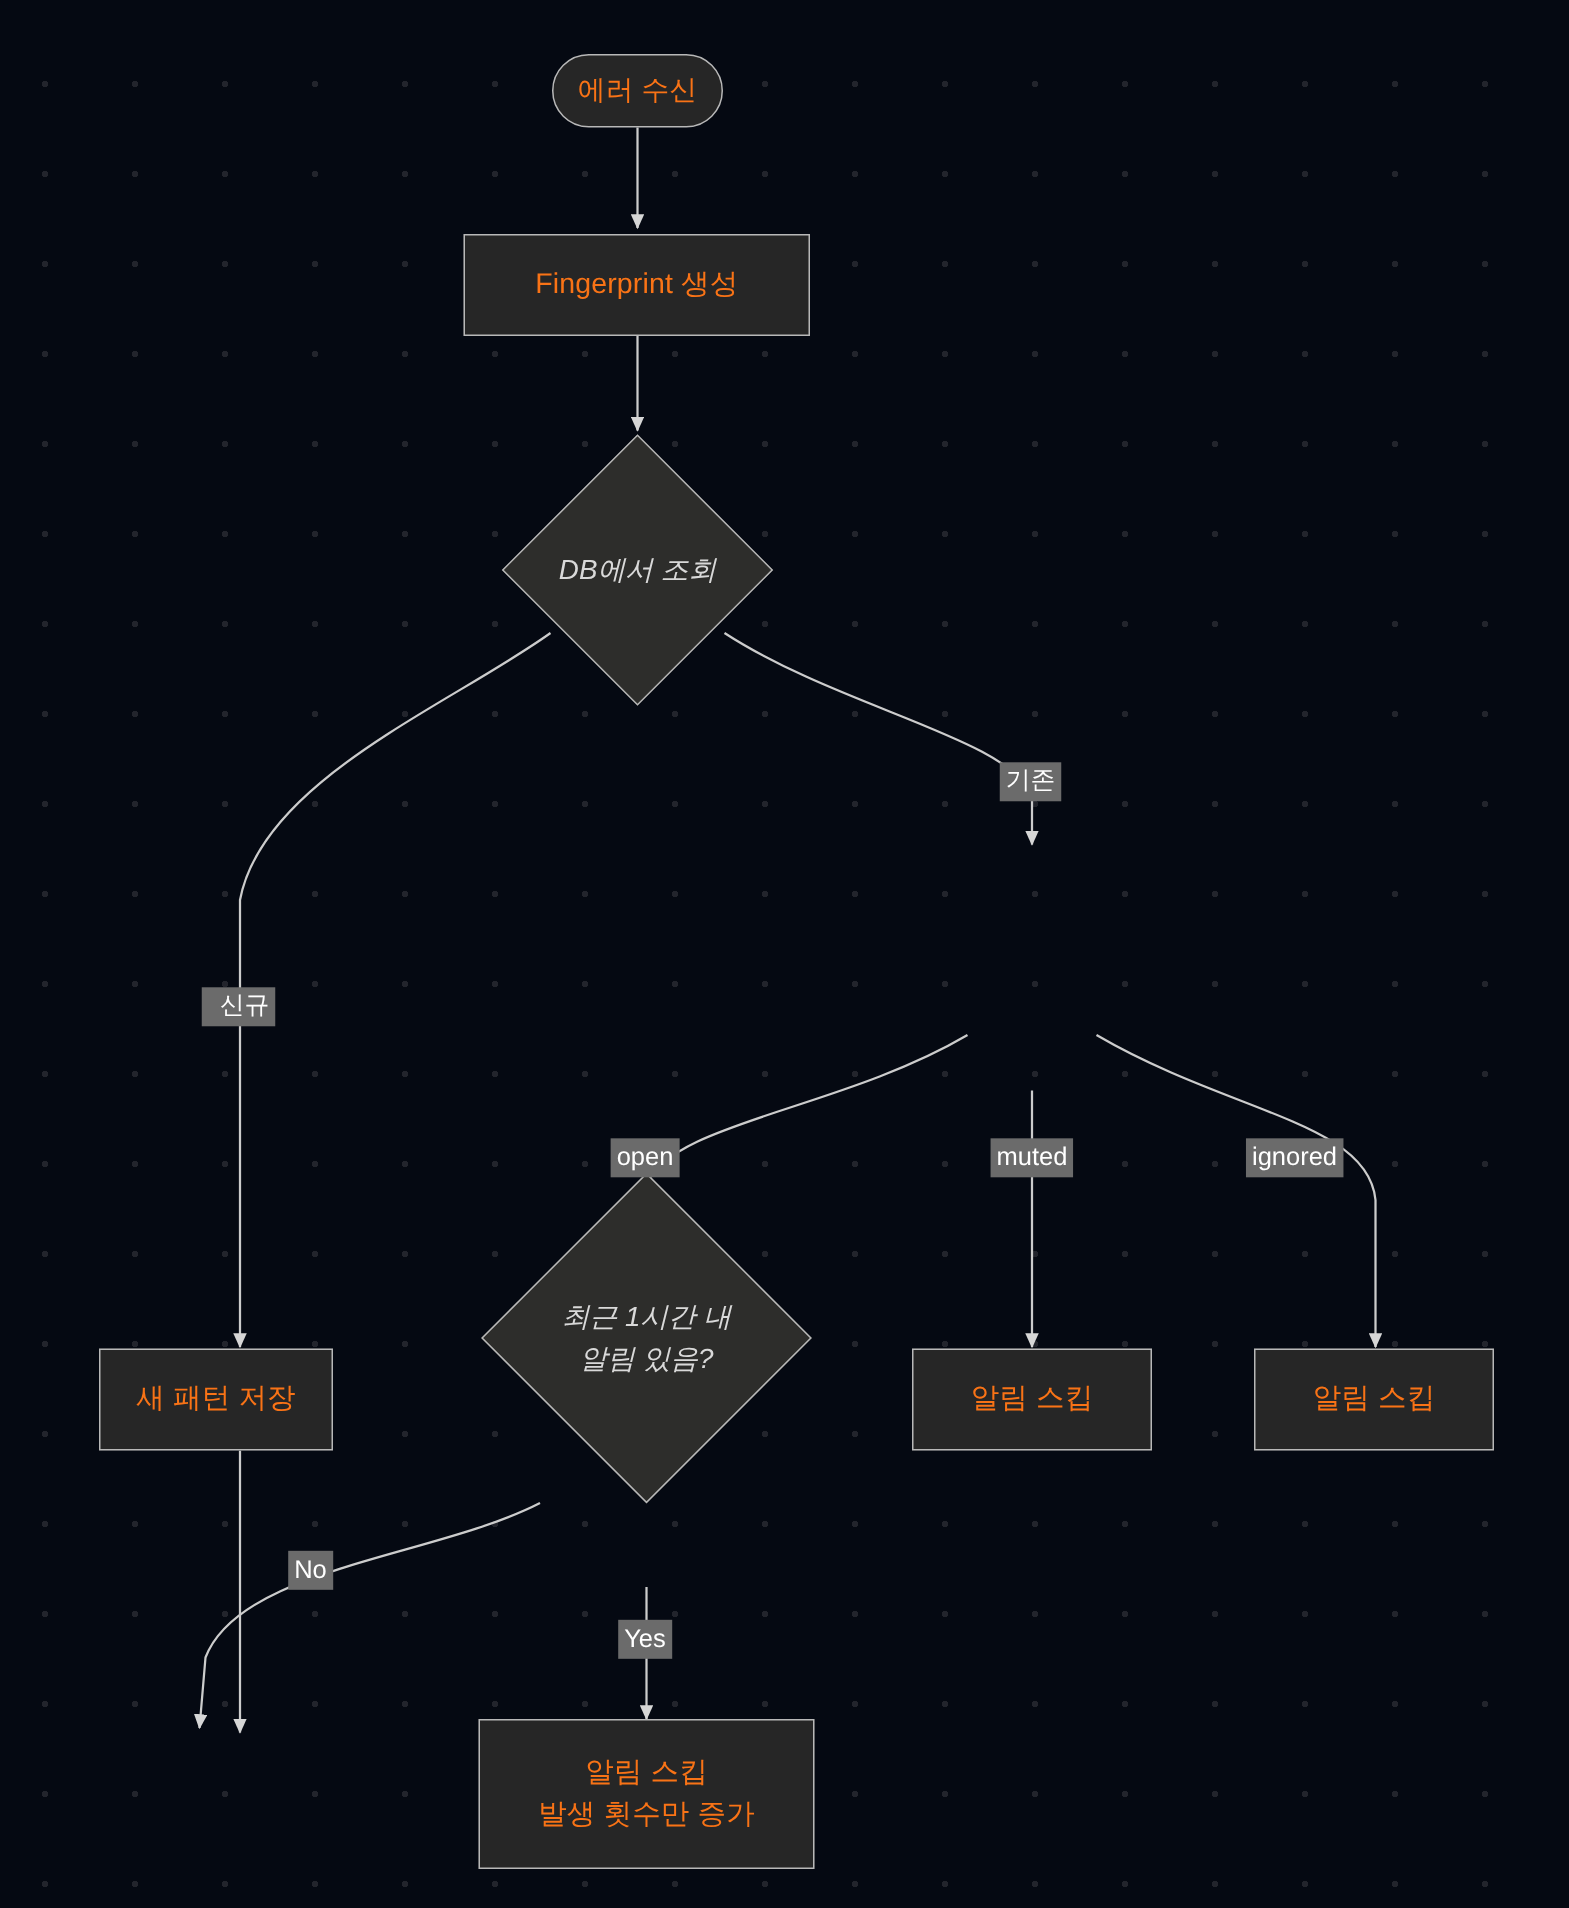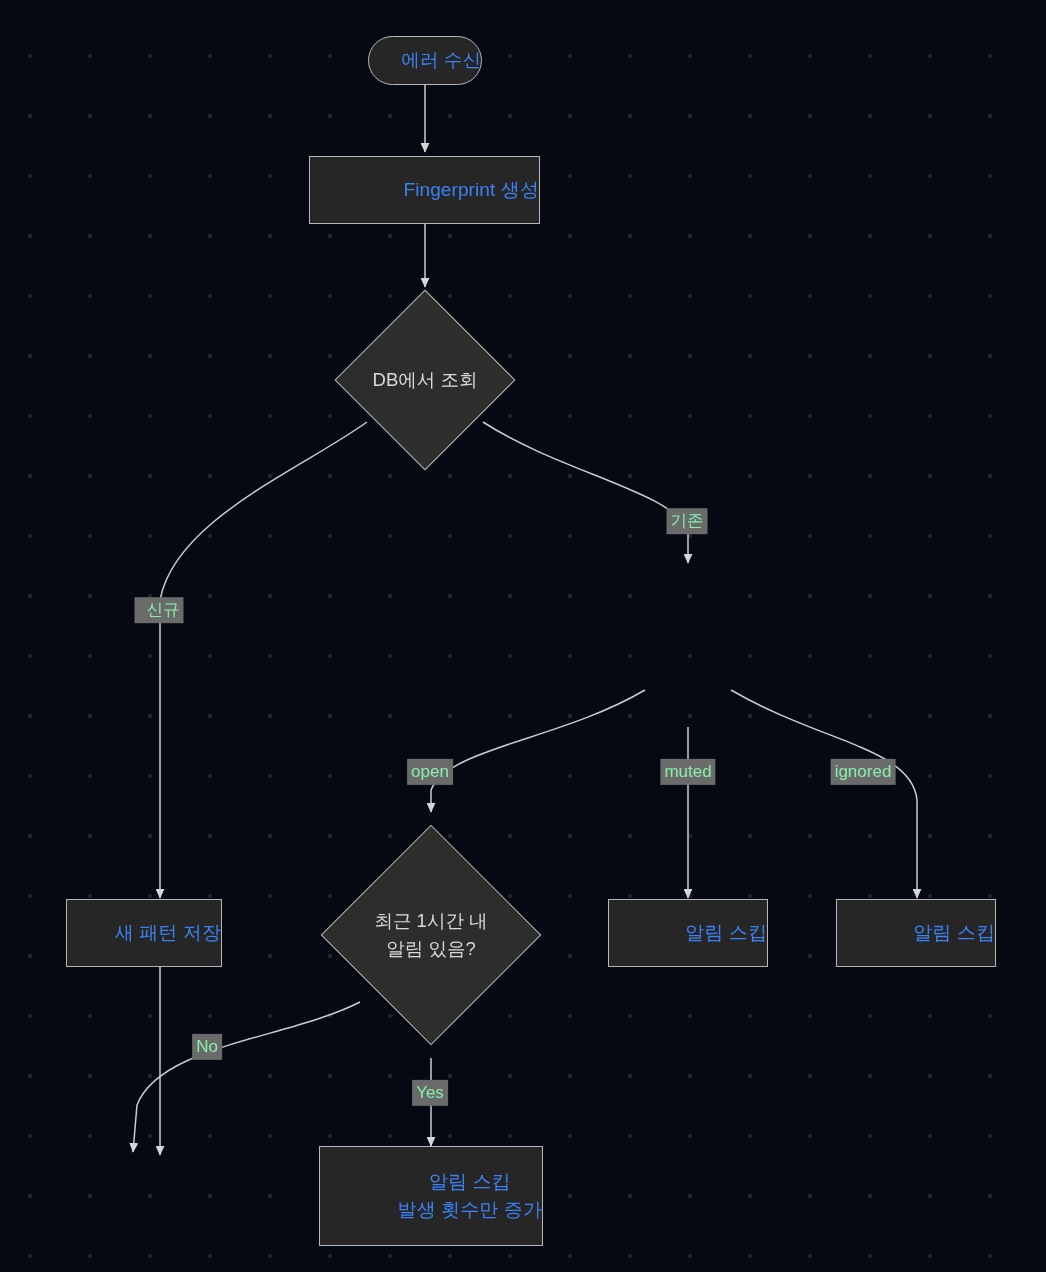--- a/index.html
+++ b/index.html
@@ -29,24 +29,24 @@
     top: 0;
     width: 1046px;
     height: 1272px;
     pointer-events: none;
   }
   .node {
     position: absolute;
     box-sizing: border-box;
     background: #262626;
     border: 1.6px solid #b8b8b8;
-    color: #3b82f6;
+    color: #f97316;
     display: flex;
     align-items: center;
-    justify-content: flex-end;
+    justify-content: center;
     text-align: center;
     line-height: 1.45;
     font-size: 19px;
     letter-spacing: 0.1px;
     white-space: pre-line;
   }
   .node.rounded {
     border-radius: 40px;
     font-size: 18.5px;
   }
@@ -72,25 +72,26 @@
     height: 100%;
     display: flex;
     align-items: center;
     justify-content: center;
     color: #d9d9d9;
     font-size: 18.5px;
     line-height: 1.5;
     text-align: center;
     white-space: pre-line;
     pointer-events: none;
+    font-style: italic;
   }
   .edge-label {
     position: absolute;
     background: #6b6b6b;
-    color: #86efac;
+    color: #ffffff;
     font-size: 17px;
     line-height: 1.25;
     padding: 2px 4px 3px 4px;
     white-space: nowrap;
     transform: translate(-50%, -50%);
   }
   .edge-label.ko {
     font-size: 16.5px;
   }
 </style>
@@ -132,21 +133,21 @@
     <div class="diamond-label" style="left:-60px; top:0; width:248px;">
       <span>DB에서 조회</span>
     </div>
   </div>
 
   <div class="node" style="left:66px; top:899px; width:156px; height:68px;">
     <span>새 패턴 저장</span>
   </div>
 
 
-  <div class="diamond-wrap" style="left:353px; top:857px; width:156px; height:156px;">
+  <div class="diamond-wrap" style="left:353px; top:814px; width:156px; height:156px;">
     <div class="diamond-shape"></div>
     <div class="diamond-label" style="left:-45px; top:0; width:246px;">
       <span>최근 1시간 내
 알림 있음?</span>
     </div>
   </div>
 
   <div class="node" style="left:608px; top:899px; width:160px; height:68px;">
     <span>알림 스킵</span>
   </div>
@@ -154,21 +155,21 @@
   <div class="node" style="left:836px; top:899px; width:160px; height:68px;">
     <span>알림 스킵</span>
   </div>
 
 
   <div class="node" style="left:319px; top:1146px; width:224px; height:100px;">
     <span>알림 스킵
 발생 횟수만 증가</span>
   </div>
 
-  <div class="edge-label ko" style="left:159px; top:610px;padding-left:12px;">
+  <div class="edge-label ko" style="left:159px; top:671px;padding-left:12px;">
     <span>신규</span>
   </div>
   <div class="edge-label ko" style="left:687px; top:521px;">
     <span>기존</span>
   </div>
   <div class="edge-label" style="left:430px; top:772px;">
     <span>open</span>
   </div>
   <div class="edge-label" style="left:688px; top:772px;">
     <span>muted</span>

